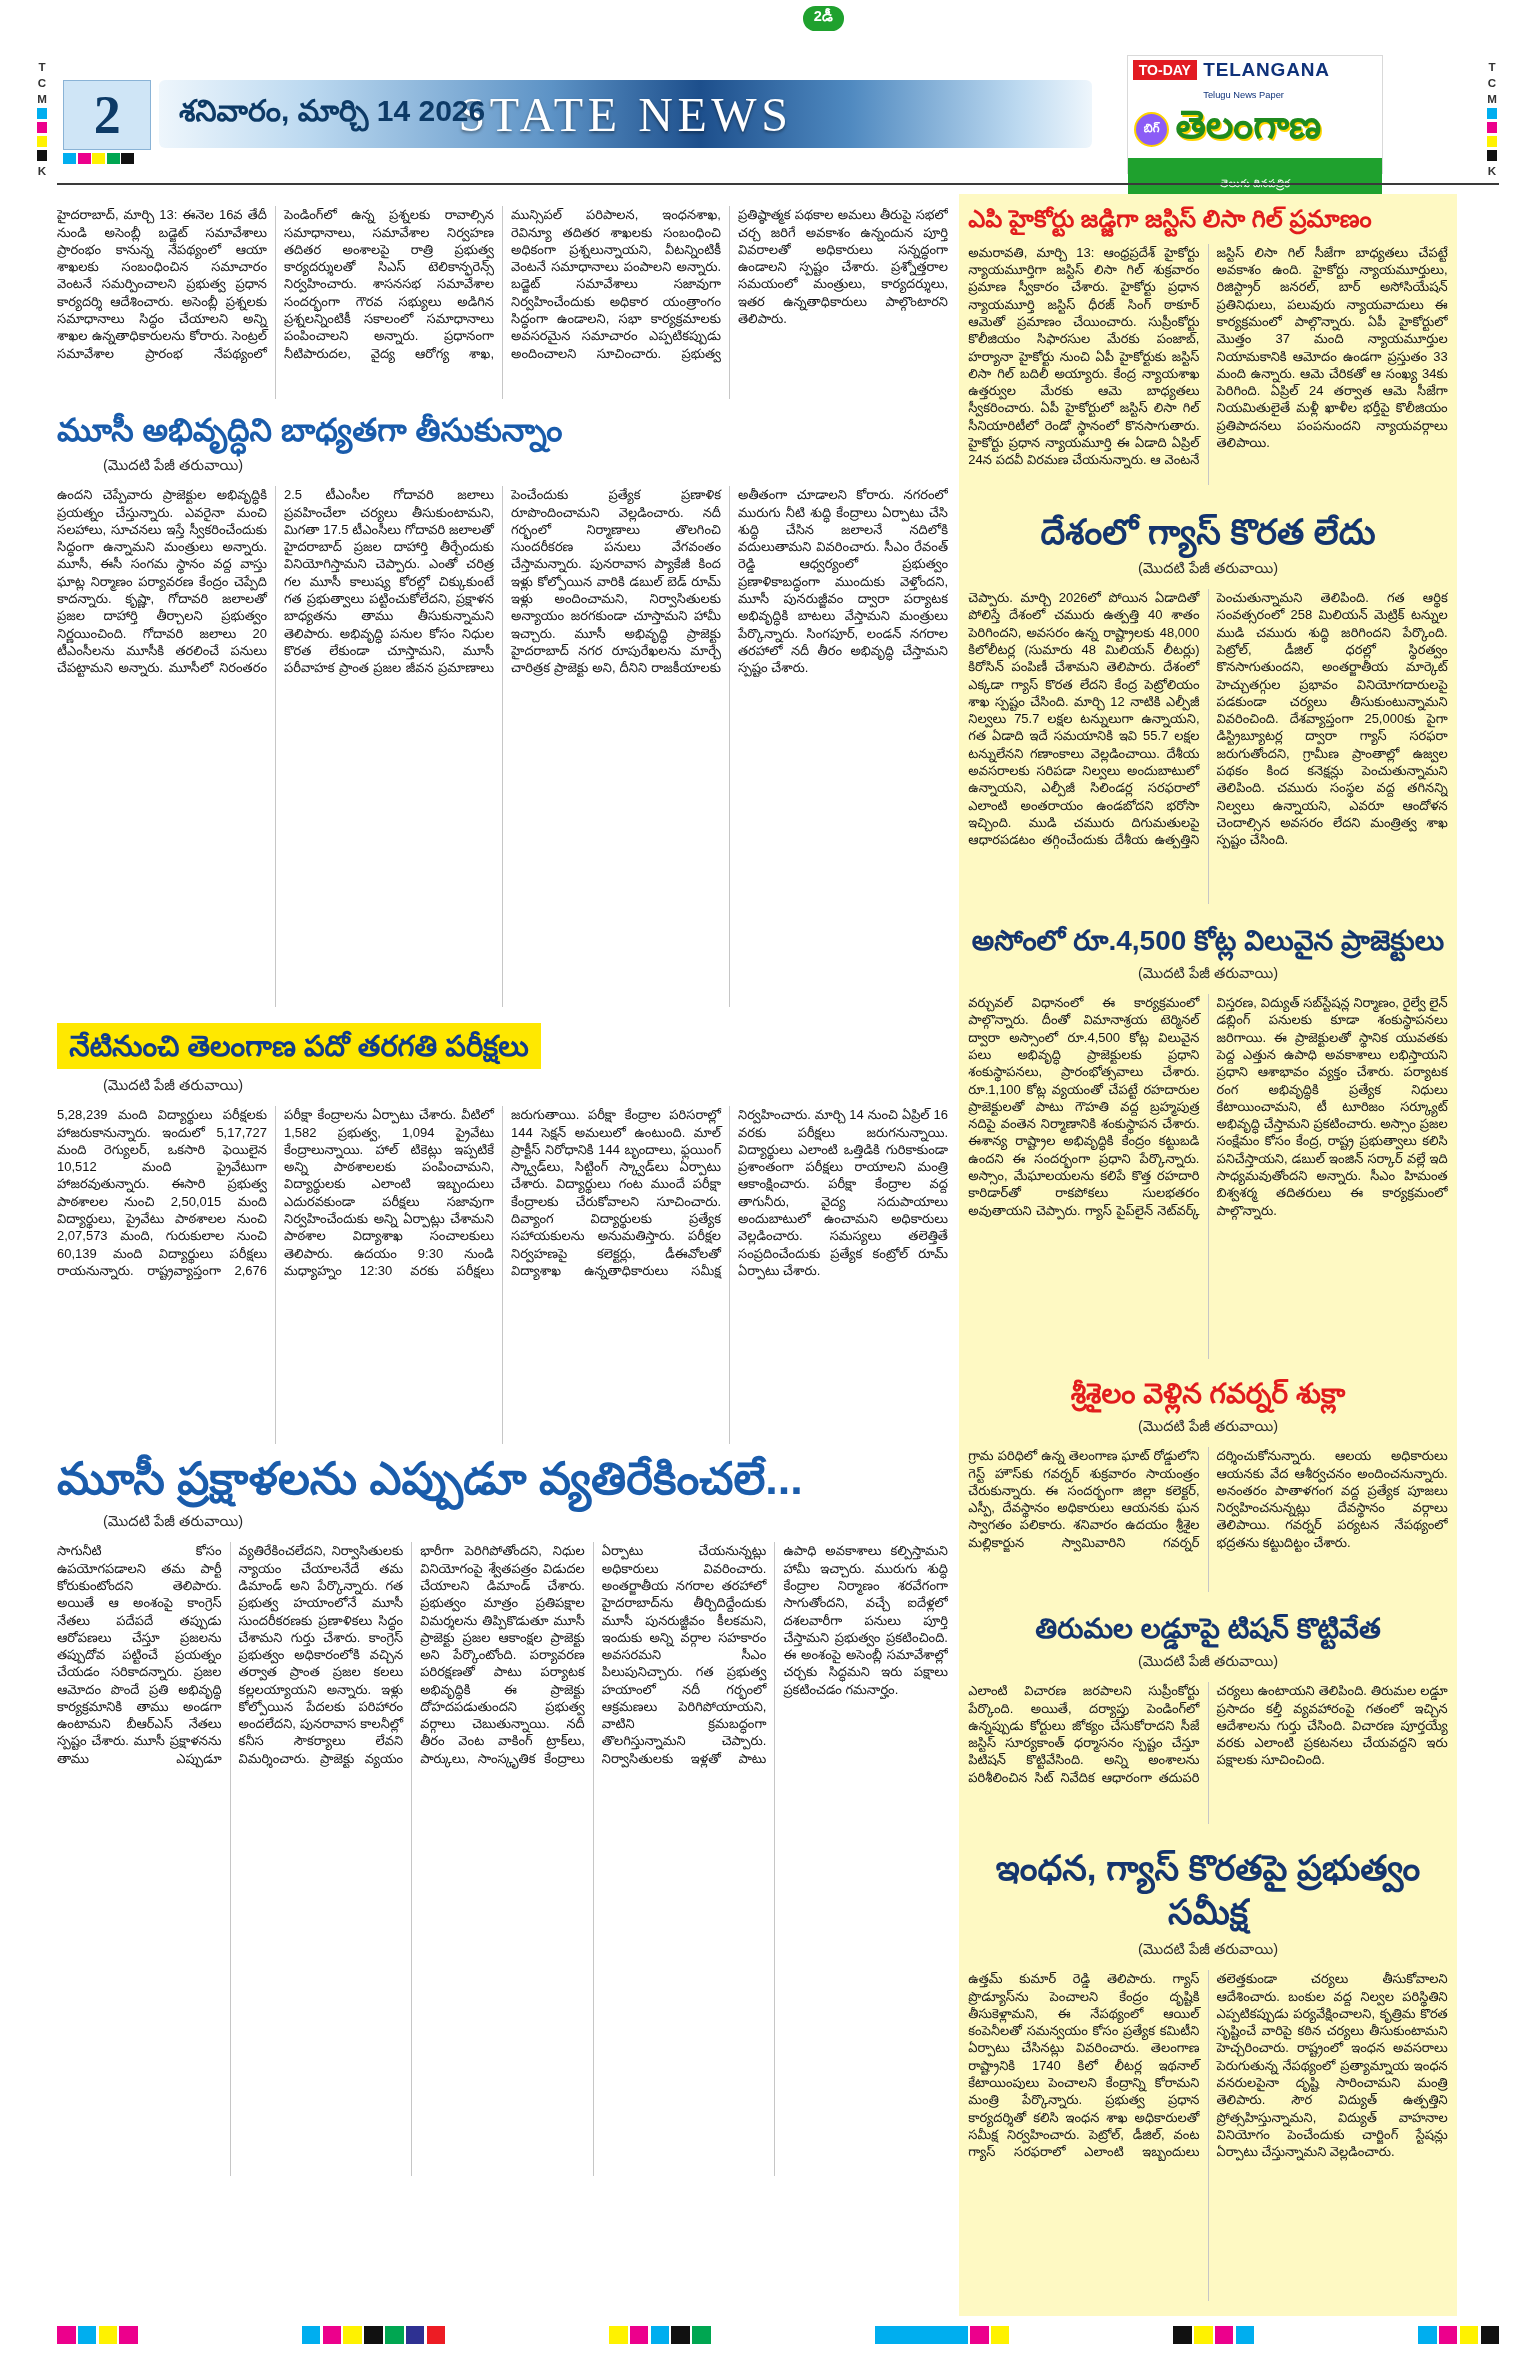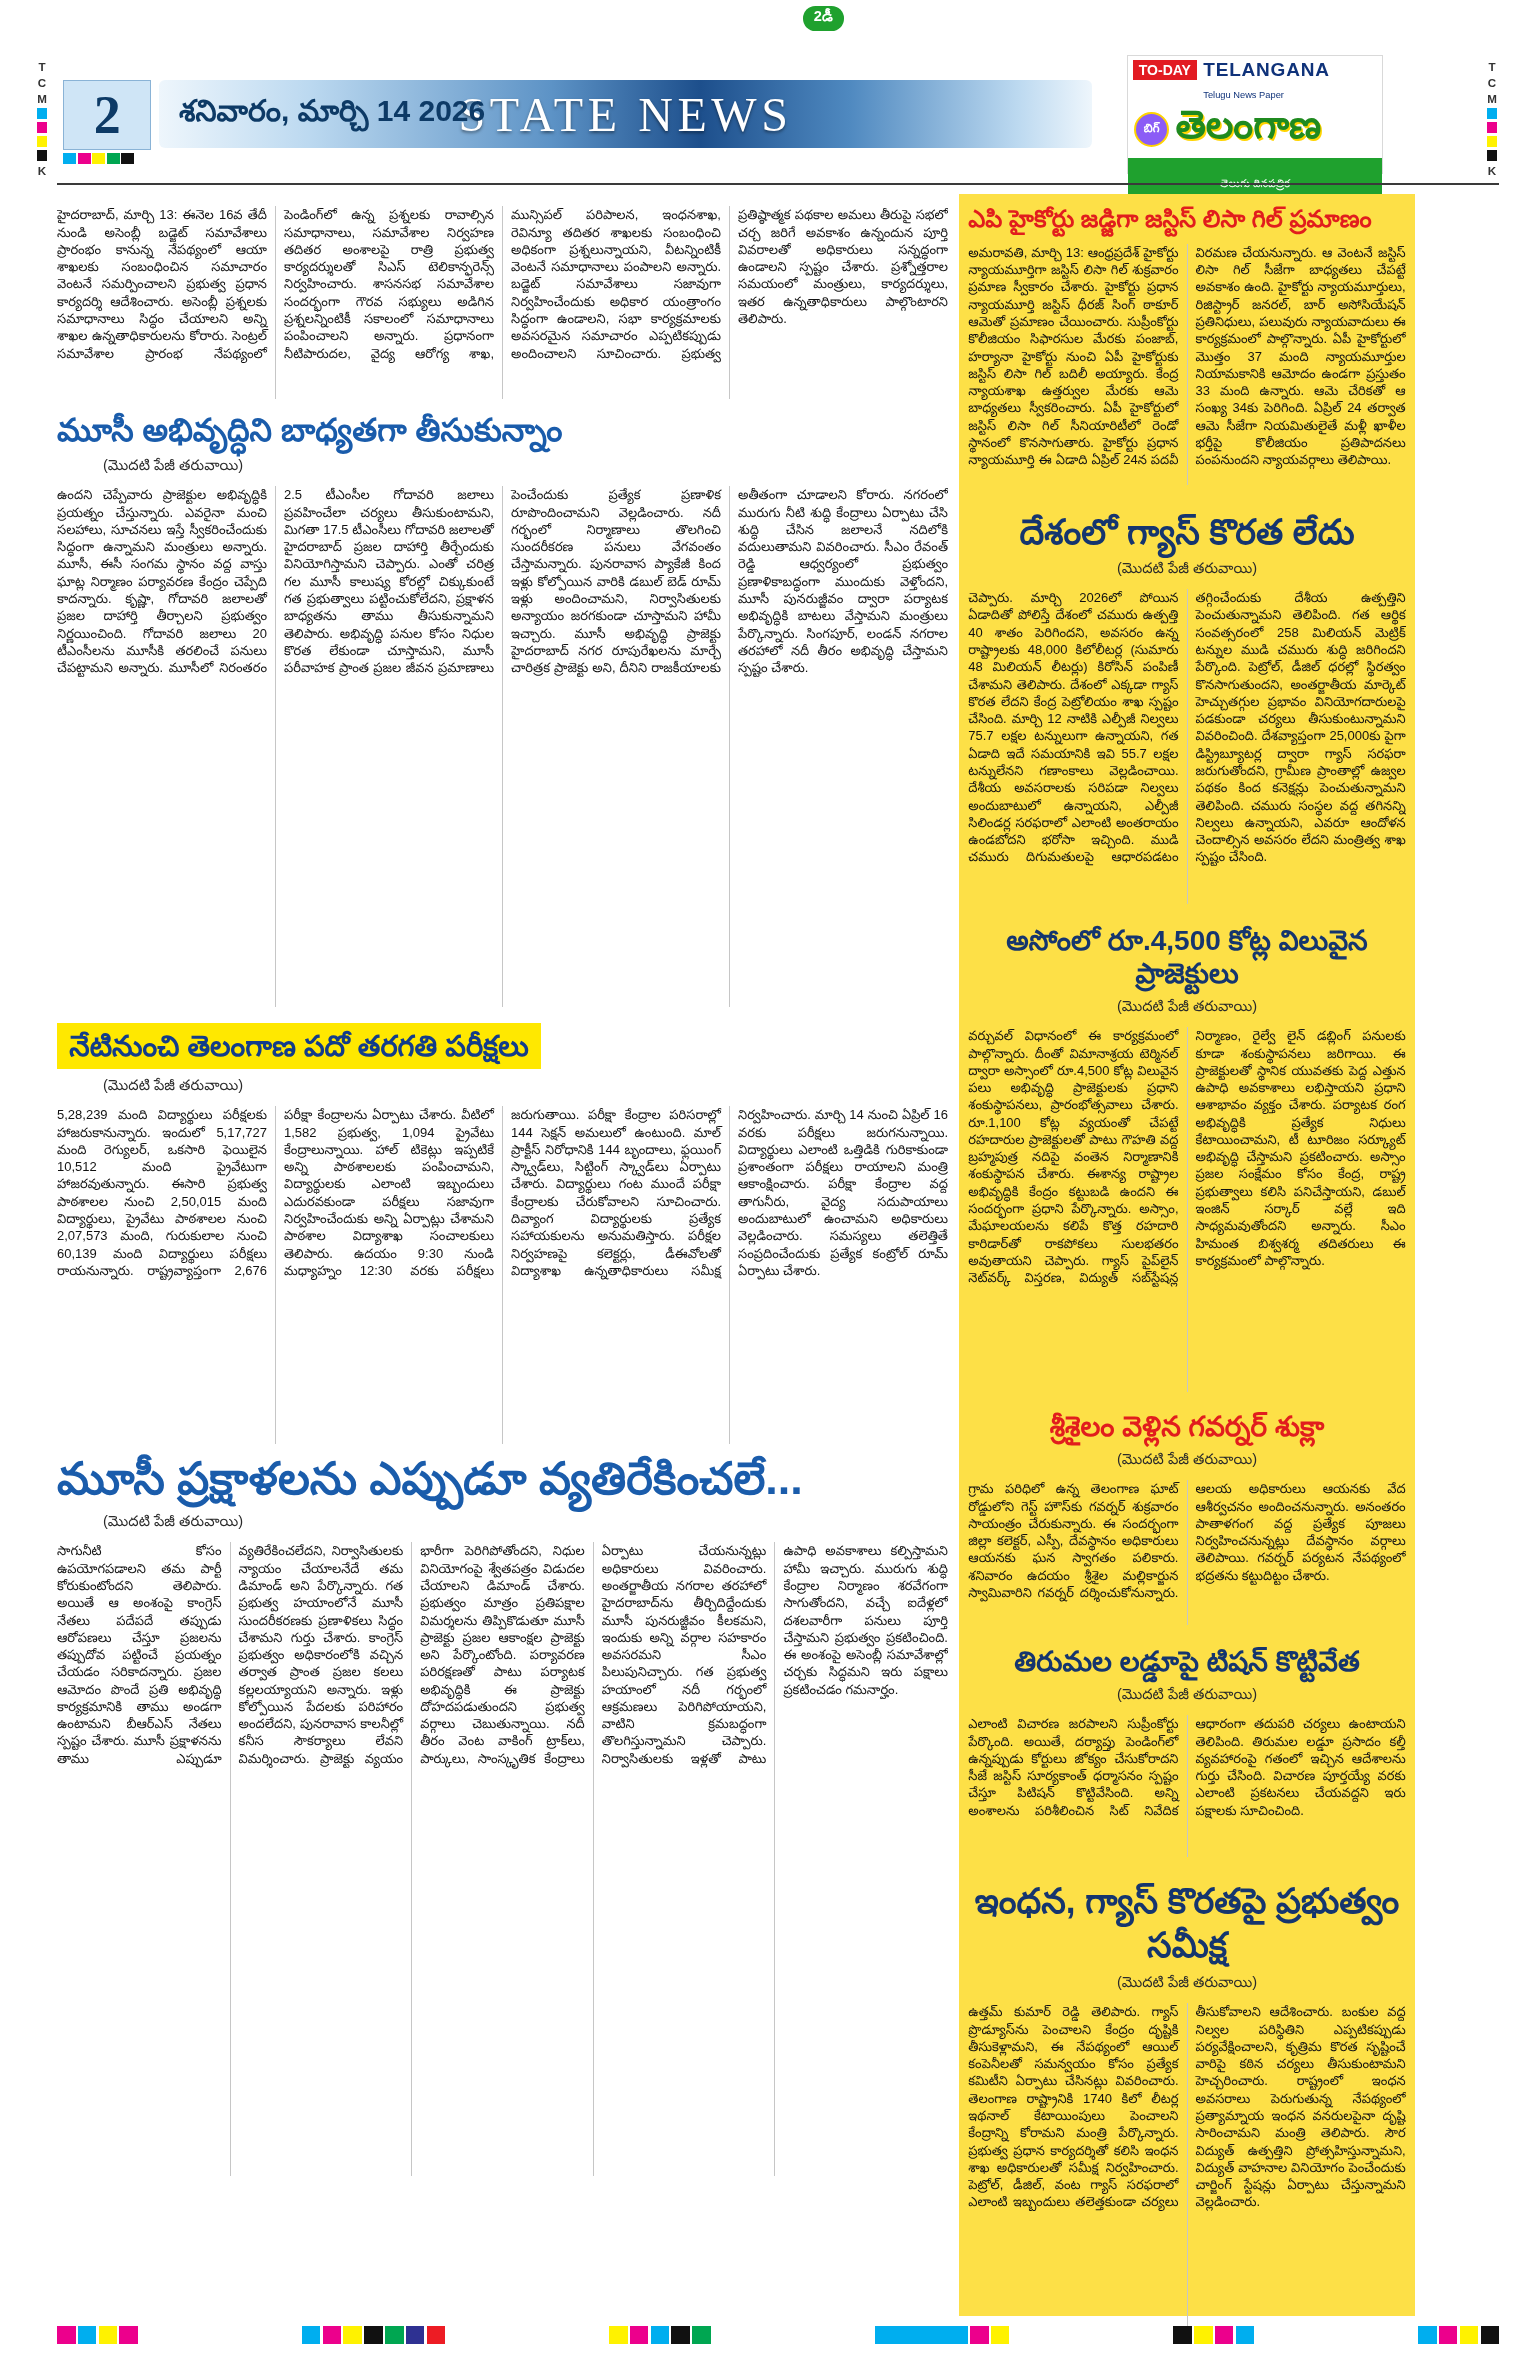--- a/index.html
+++ b/index.html
@@ -58,22 +58,22 @@
         column-gap:17px;column-rule:0.8px solid #c6c6c6;}
   .cols2{column-count:2;} .cols4{column-count:4;} .cols5{column-count:5;}
 
   .left-col{position:absolute;left:57px;top:194px;width:891px;}
   .h-a{height:193px;margin-top:12.3px;}
   .h-b{height:521px;}
   .h-c{height:338px;}
   .h-d{height:634px;}
 
   
-  .right-col{position:absolute;left:959px;top:194px;width:456px;height:2122px;
-             background:#fde047;box-sizing:border-box;padding:10.8px 9.3px;}
+  .right-col{position:absolute;left:959px;top:194px;width:498px;height:2122px;
+             background:#fef9c3;box-sizing:border-box;padding:10.8px 9.3px;}
   .right-col .hl.r-red{color:#e11d1d;font-size:24px;}
   .right-col .hl.r-navy-lg{color:#15356e;font-size:35px;text-align:center;margin-top:26px;}
   .right-col .hl.r-navy{color:#15356e;font-size:28px;text-align:center;margin-top:20px;}
   .right-col .hl.r-red2{color:#e11d1d;font-size:28px;text-align:center;margin-top:18px;}
   .right-col .hl.r-navy-xl{color:#15356e;font-size:35px;text-align:center;margin-top:21.6px;line-height:1.25;}
   .rb1{height:241px;margin-top:10.8px;}
   .rb2{height:315px;}
   .rb3{height:365px;}
   .rb4{height:145px;}
   .rb5{height:142px;}

